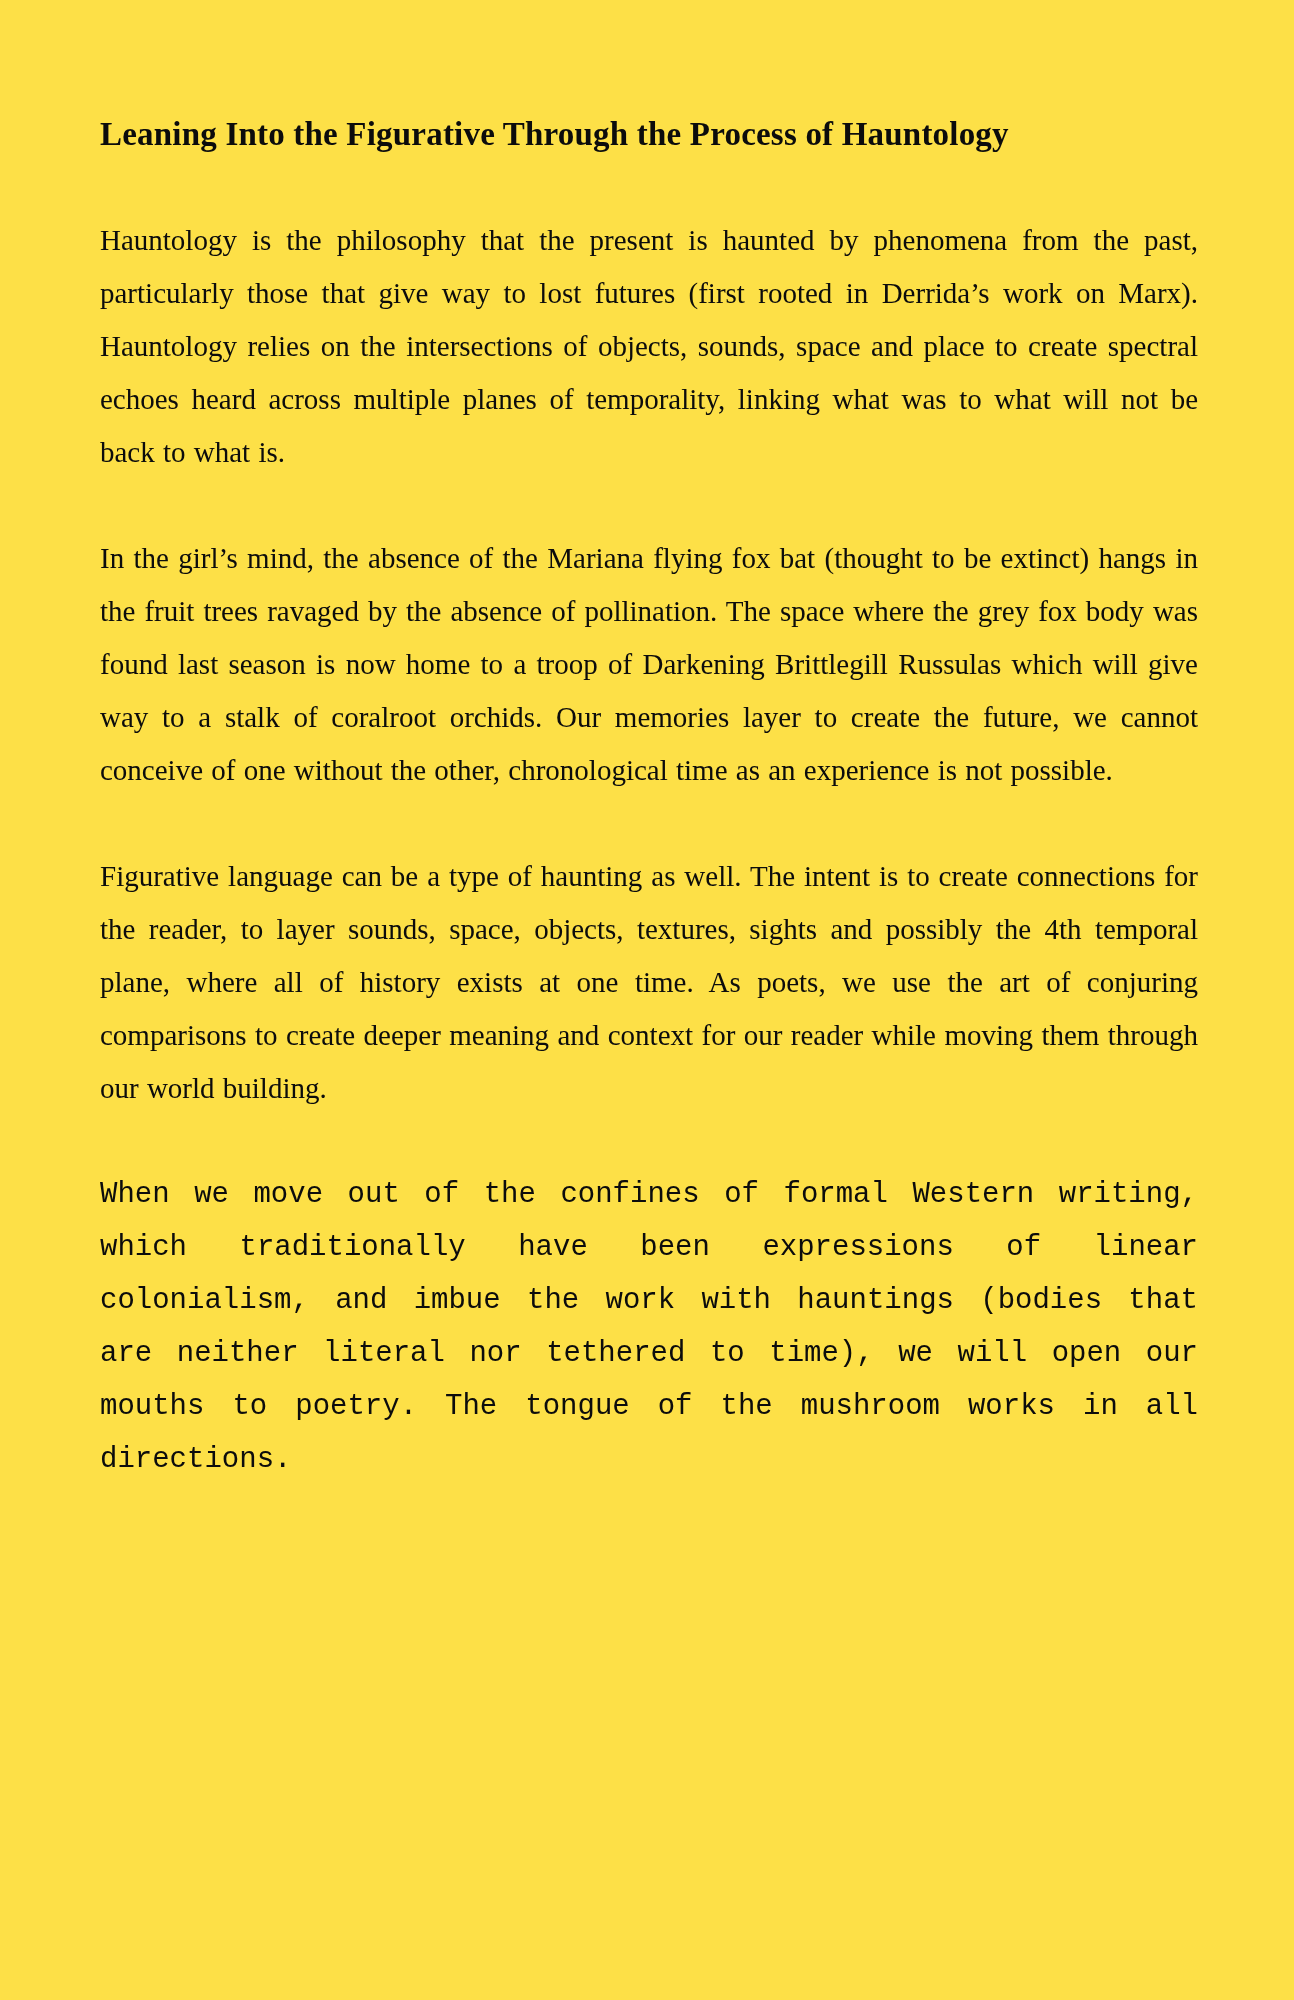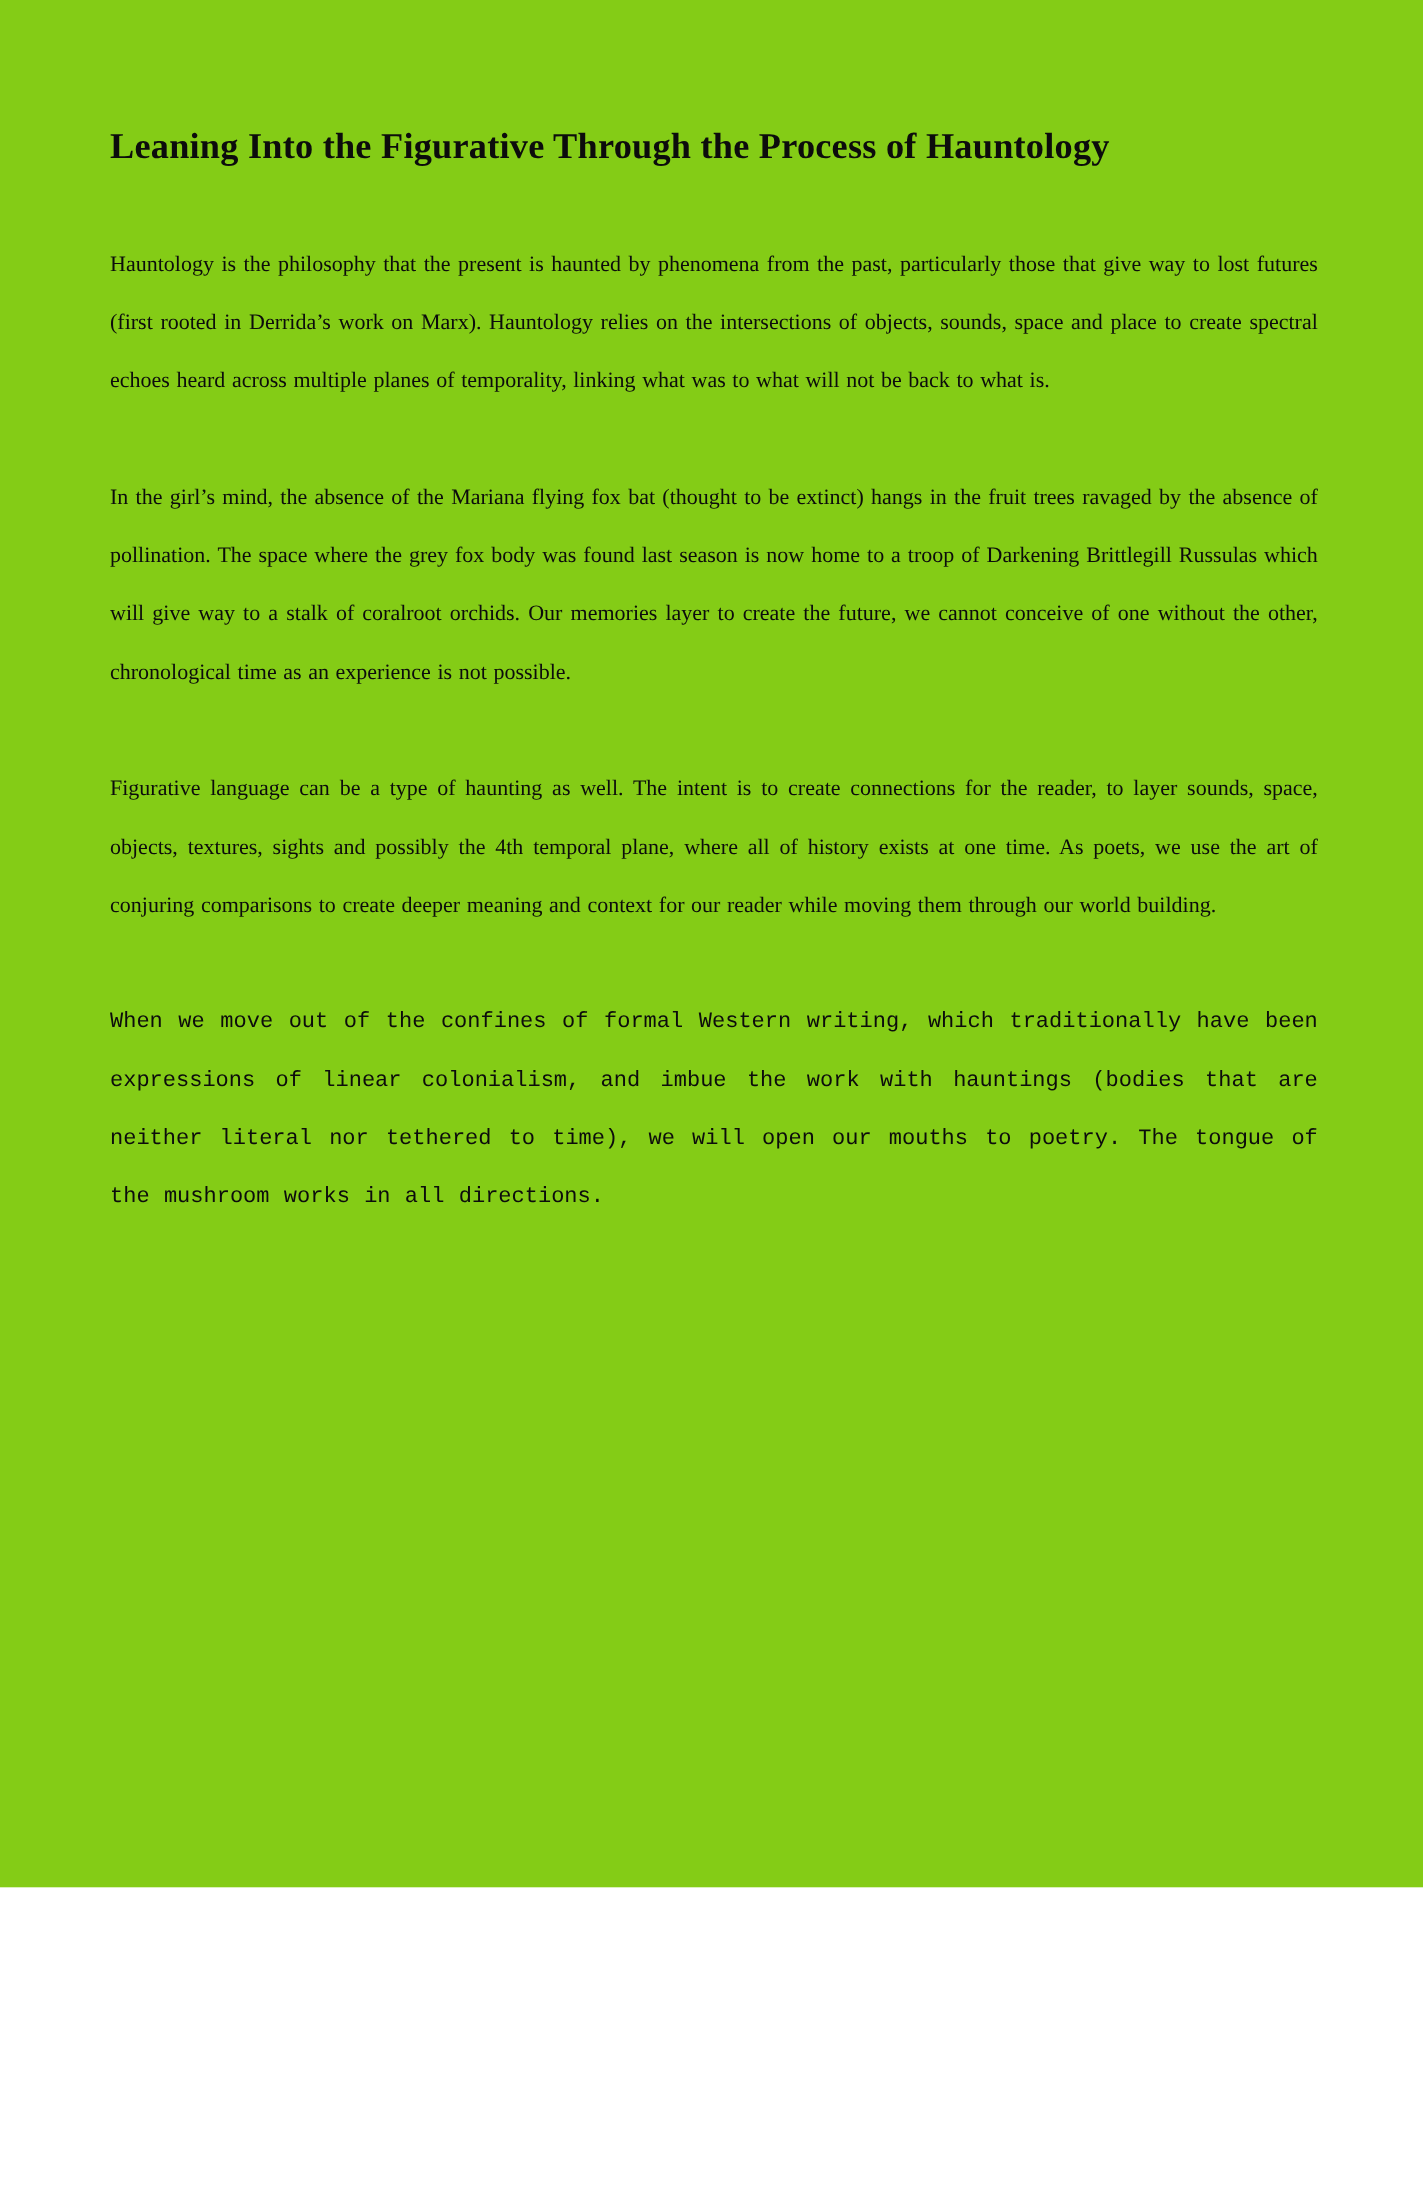--- a/index.html
+++ b/index.html
@@ -2,22 +2,22 @@
 <html><head>
 <meta charset="utf-8">
 <style>
   * { margin: 0; padding: 0; box-sizing: border-box; }
   html, body {
     background: #ffffff;
   }
   .page {
     position: relative;
     width: 1294px;
-    height: 1716px;
-    background: #84cc16;
+    height: 2000px;
+    background: #fde047;
     overflow: hidden;
     font-family: "Liberation Serif", serif;
     color: #0c0c0c;
   }
   .content {
     position: absolute;
     left: 100px;
     top: 108px;
     width: 1098px;
   }
@@ -25,21 +25,21 @@
     font-family: "Liberation Serif", serif;
     font-size: 33px;
     font-weight: bold;
     line-height: 53px;
     color: #0c0c0c;
     text-align: left;
     letter-spacing: 0.2px;
     margin-bottom: 53px;
   }
   .doc-paragraph {
-    font-size: 20px;
+    font-size: 29px;
     line-height: 53px;
     text-align: justify;
     color: #0c0c0c;
     margin-bottom: 53px;
     word-spacing: 1px;
   }
   .doc-paragraph:last-child {
     margin-bottom: 0;
     font-family: Liberation Mono, monospace;
   }

